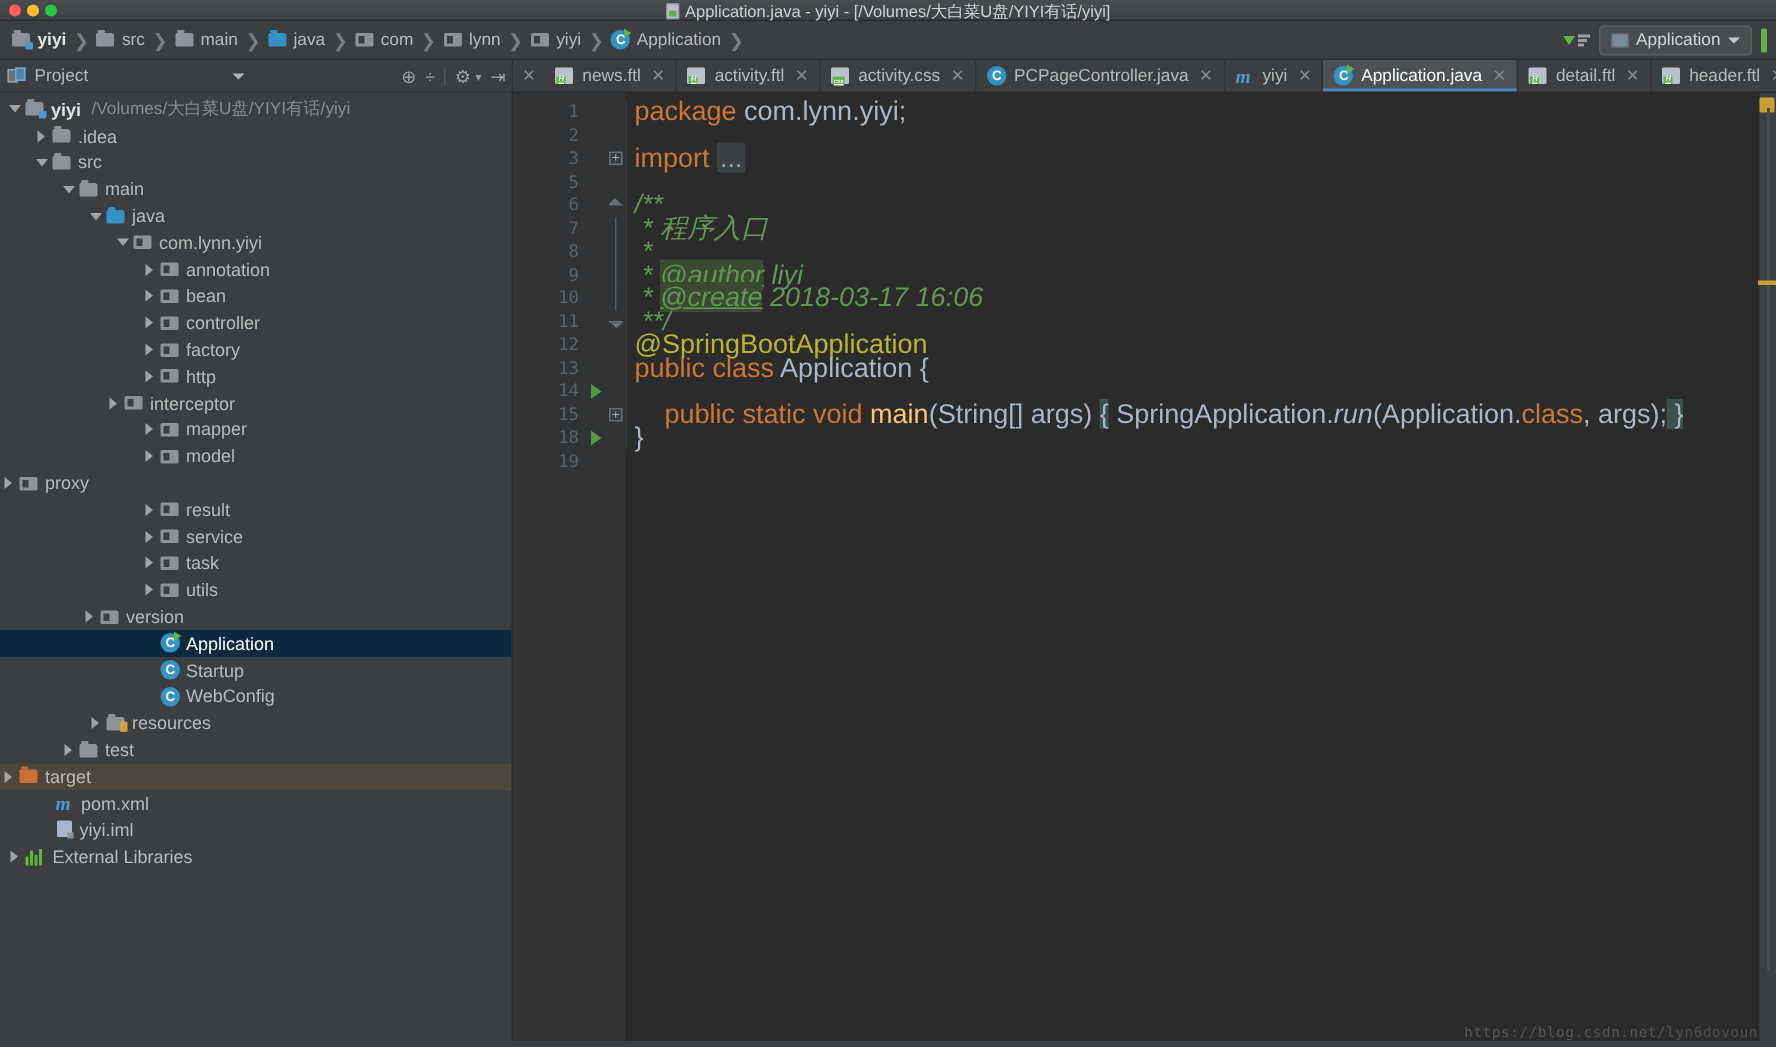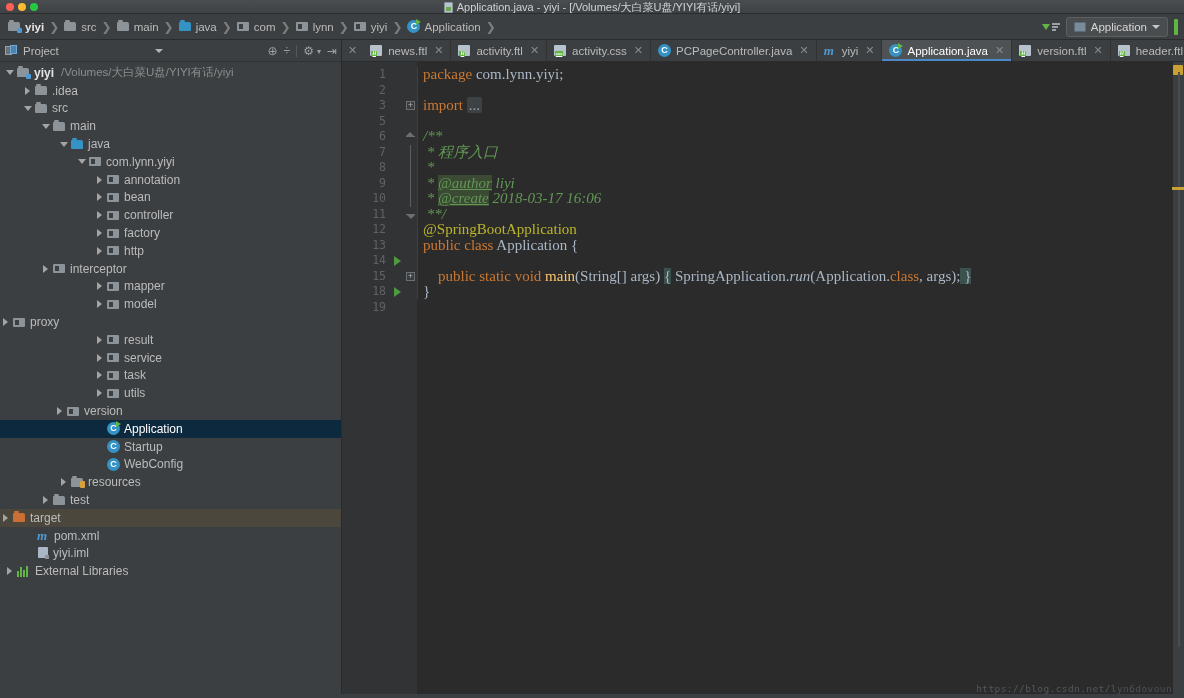--- a/index.html
+++ b/index.html
@@ -201,22 +201,22 @@
     font-size: 9px; line-height: 7px; text-align: center; background: #3a3d3f; cursor: pointer;
   }
   .fold-cap { width: 9px; height: 9px; position: relative; }
   .fold-cap::before { content:""; position:absolute; left:0; top:4px; width:9px; height:1px; background:#6b6f71; }
   .fold-cap::after { content:""; position:absolute; left:0; top:0; width:0; height:0;
     border-left:4.5px solid transparent; border-right:4.5px solid transparent; border-bottom:4px solid #6b6f71; }
   .fold-line { width: 1px; height: 15.5px; background: #5b5e60; margin: 0 auto; }
 
   .code {
     flex: 1; position: relative;
-    font-family: Liberation Serif, serif;
-    font-size: 15px; padding-top: 5px; padding-left: 6px;
+    font-family: Liberation Sans, sans-serif;
+    font-size: 18px; padding-top: 5px; padding-left: 6px;
     color: #a9b7c6; overflow: hidden;
   }
   .cline { height: 15.5px; line-height: 15.5px; white-space: pre; }
   .kw { color: #cc7832; }
   .cmt { color: #629755; font-style: italic; }
   .tag { color: #629755; font-style: italic; text-decoration: underline; background: #3a4a33; }
   .anno { color: #bbb529; }
   .fn { color: #ffc66d; }
   .mi { color: #a9b7c6; font-style: italic; }
   .ell { background: #3d4244; color: #9aa0a6; border-radius: 2px; padding: 0 2px; }
@@ -472,21 +472,21 @@
         <div class="row" style="padding-left:94px">
           <span class="twisty">
               <span class="tw-r"></span>
             </span>
           <span class="ic ic-pkg">
               <span class="body"></span>
             </span>
           <span class="lbl">http</span>
         </div>
 
-        <div class="row" style="padding-left:40px">
+        <div class="row" style="padding-left:70px">
           <span class="twisty">
               <span class="tw-r"></span>
             </span>
           <span class="ic ic-pkg">
               <span class="body"></span>
             </span>
           <span class="lbl">interceptor</span>
         </div>
 
         <div class="row" style="padding-left:94px">
@@ -692,21 +692,21 @@
           <span class="ic ic-class run">C</span>
           <span>Application.java</span>
           <span class="x">✕</span>
         </div>
 
         <div class="tab">
           <span class="ic ic-ftl">
               <span class="body"></span>
               <span class="tag">H</span>
             </span>
-          <span>version.ftl</span>
+          <span>detail.ftl</span>
           <span class="x">✕</span>
         </div>
 
         <div class="tab">
           <span class="ic ic-ftl">
               <span class="body"></span>
               <span class="tag">H</span>
             </span>
           <span>header.ftl</span>
           <span class="x">✕</span>

